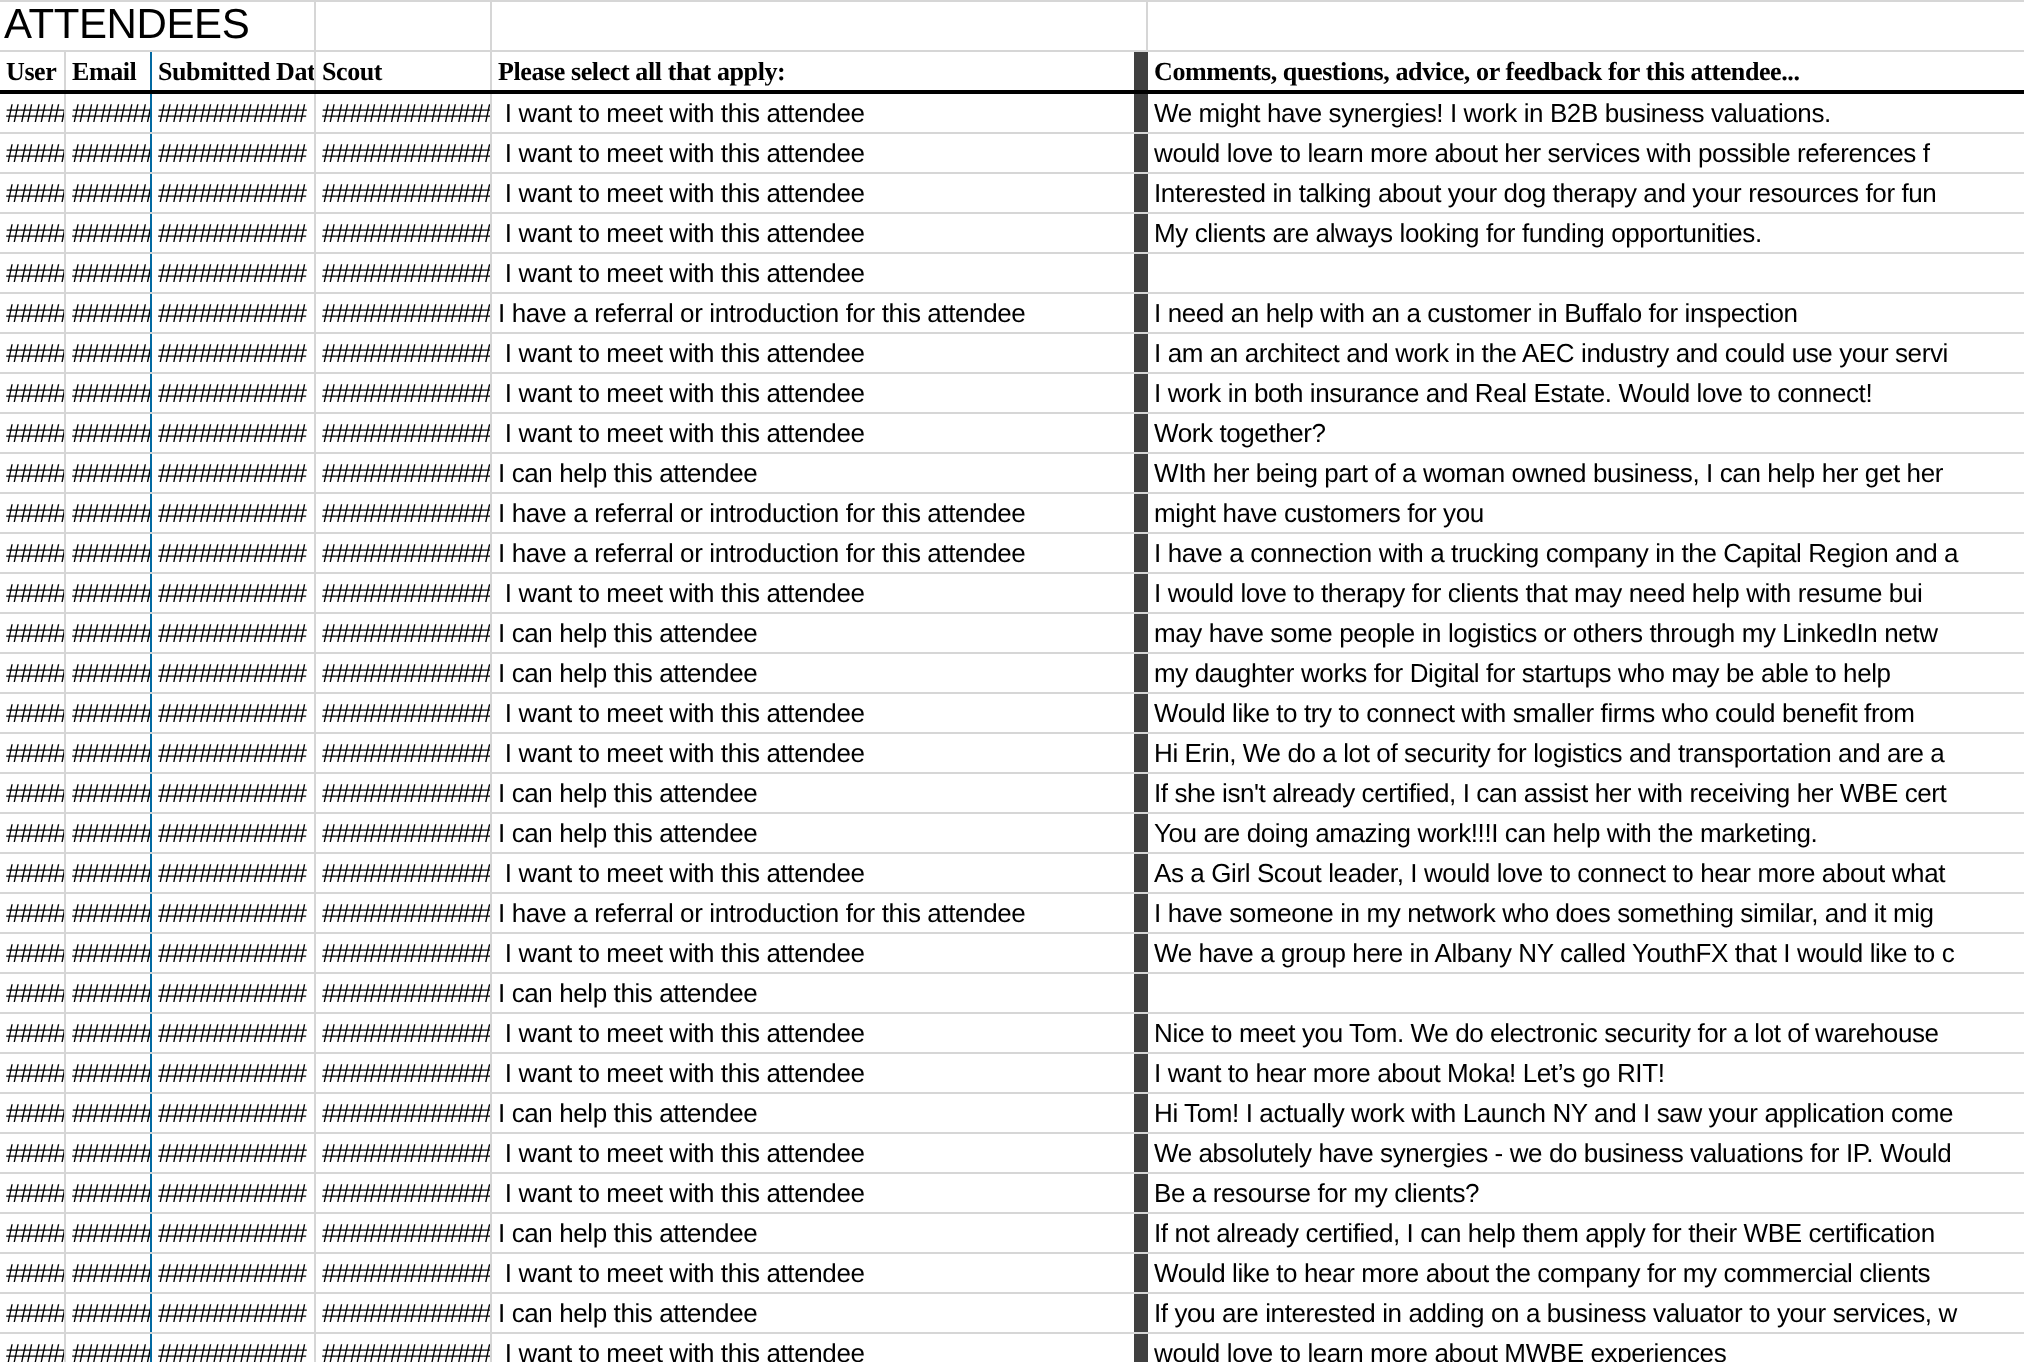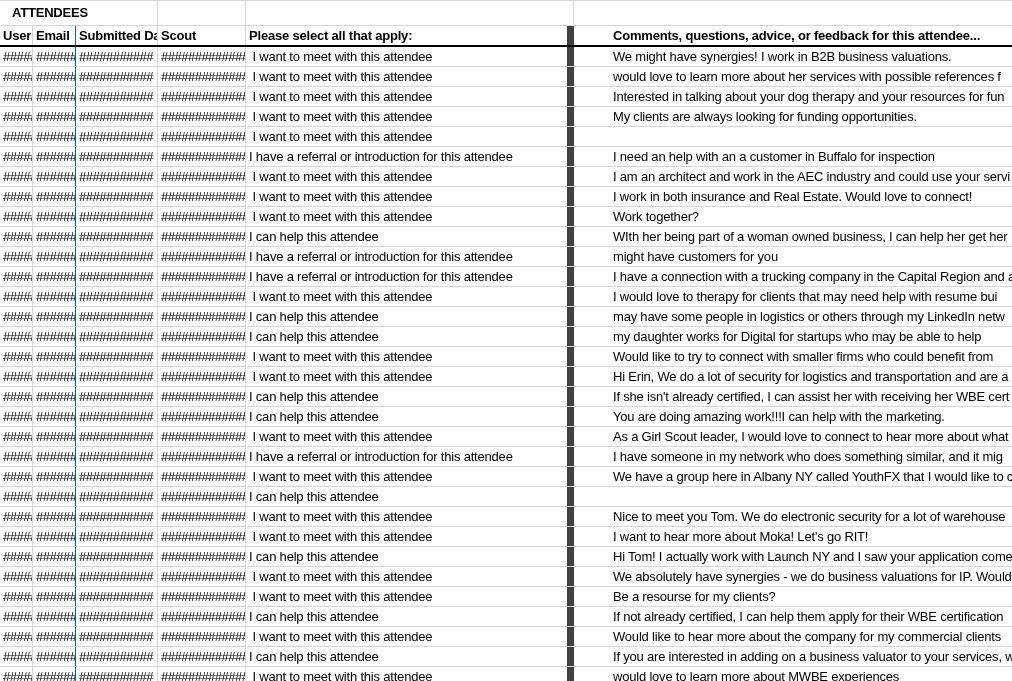--- a/index.html
+++ b/index.html
@@ -21,32 +21,32 @@
     box-sizing: border-box; overflow: hidden; white-space: pre;
     padding: 0 2px 0 3px; font-size: 13px; line-height: 19px;
     letter-spacing: -0.2px; flex: 0 0 auto;
   }
   .seg { padding: 0; }
   .c-user      { width: 33px;  border-right: 1px solid #d6d6d6; }
   .c-email     { width: 43px;  border-right: 1px solid #0369a1; }
   .c-submitted { width: 82px;  border-right: 1px solid #d6d6d6; }
   .c-name      { width: 88px;  border-right: 1px solid #d6d6d6; }
   .c-select    { width: 328px; border-right: 7px solid #404040; }
-  .c-comment   { flex: 1 1 auto; min-width: 0; border-right: none; margin-left: 36px; }
+  .c-comment   { flex: 1 1 auto; min-width: 0; border-right: none; }
   .data-row .c-user, .data-row .c-email, .data-row .c-submitted, .data-row .c-name {
     letter-spacing: -0.5px;
   }
-  .header-row .cell { line-height: 19px; }
+  .header-row .cell { line-height: 19px; font-family: Liberation Serif, serif; }
   .title-seg-a { width: 158px; border-right: 1px solid #d6d6d6; }
   .title-seg-b { width: 88px;  border-right: 1px solid #d6d6d6; }
   .title-seg-c { width: 328px; border-right: 1px solid #d6d6d6; }
   .title-seg-d { flex: 1 1 auto; border-right: none; }
   .sheet-title {
-    font-size: 13px; font-weight: bold; line-height: 24px;
-    padding-left: 12px; white-space: pre; overflow: visible;
+    font-size: 21px; font-weight: normal; line-height: 24px;
+    padding-left: 2px; white-space: pre; overflow: visible;
   }
 </style>
 </head>
 <body>
 
 <div class="sheet">
 
   <div class="row title-row">
     <div class="seg title-seg-a sheet-title">ATTENDEES</div>
     <div class="seg title-seg-b"></div>

